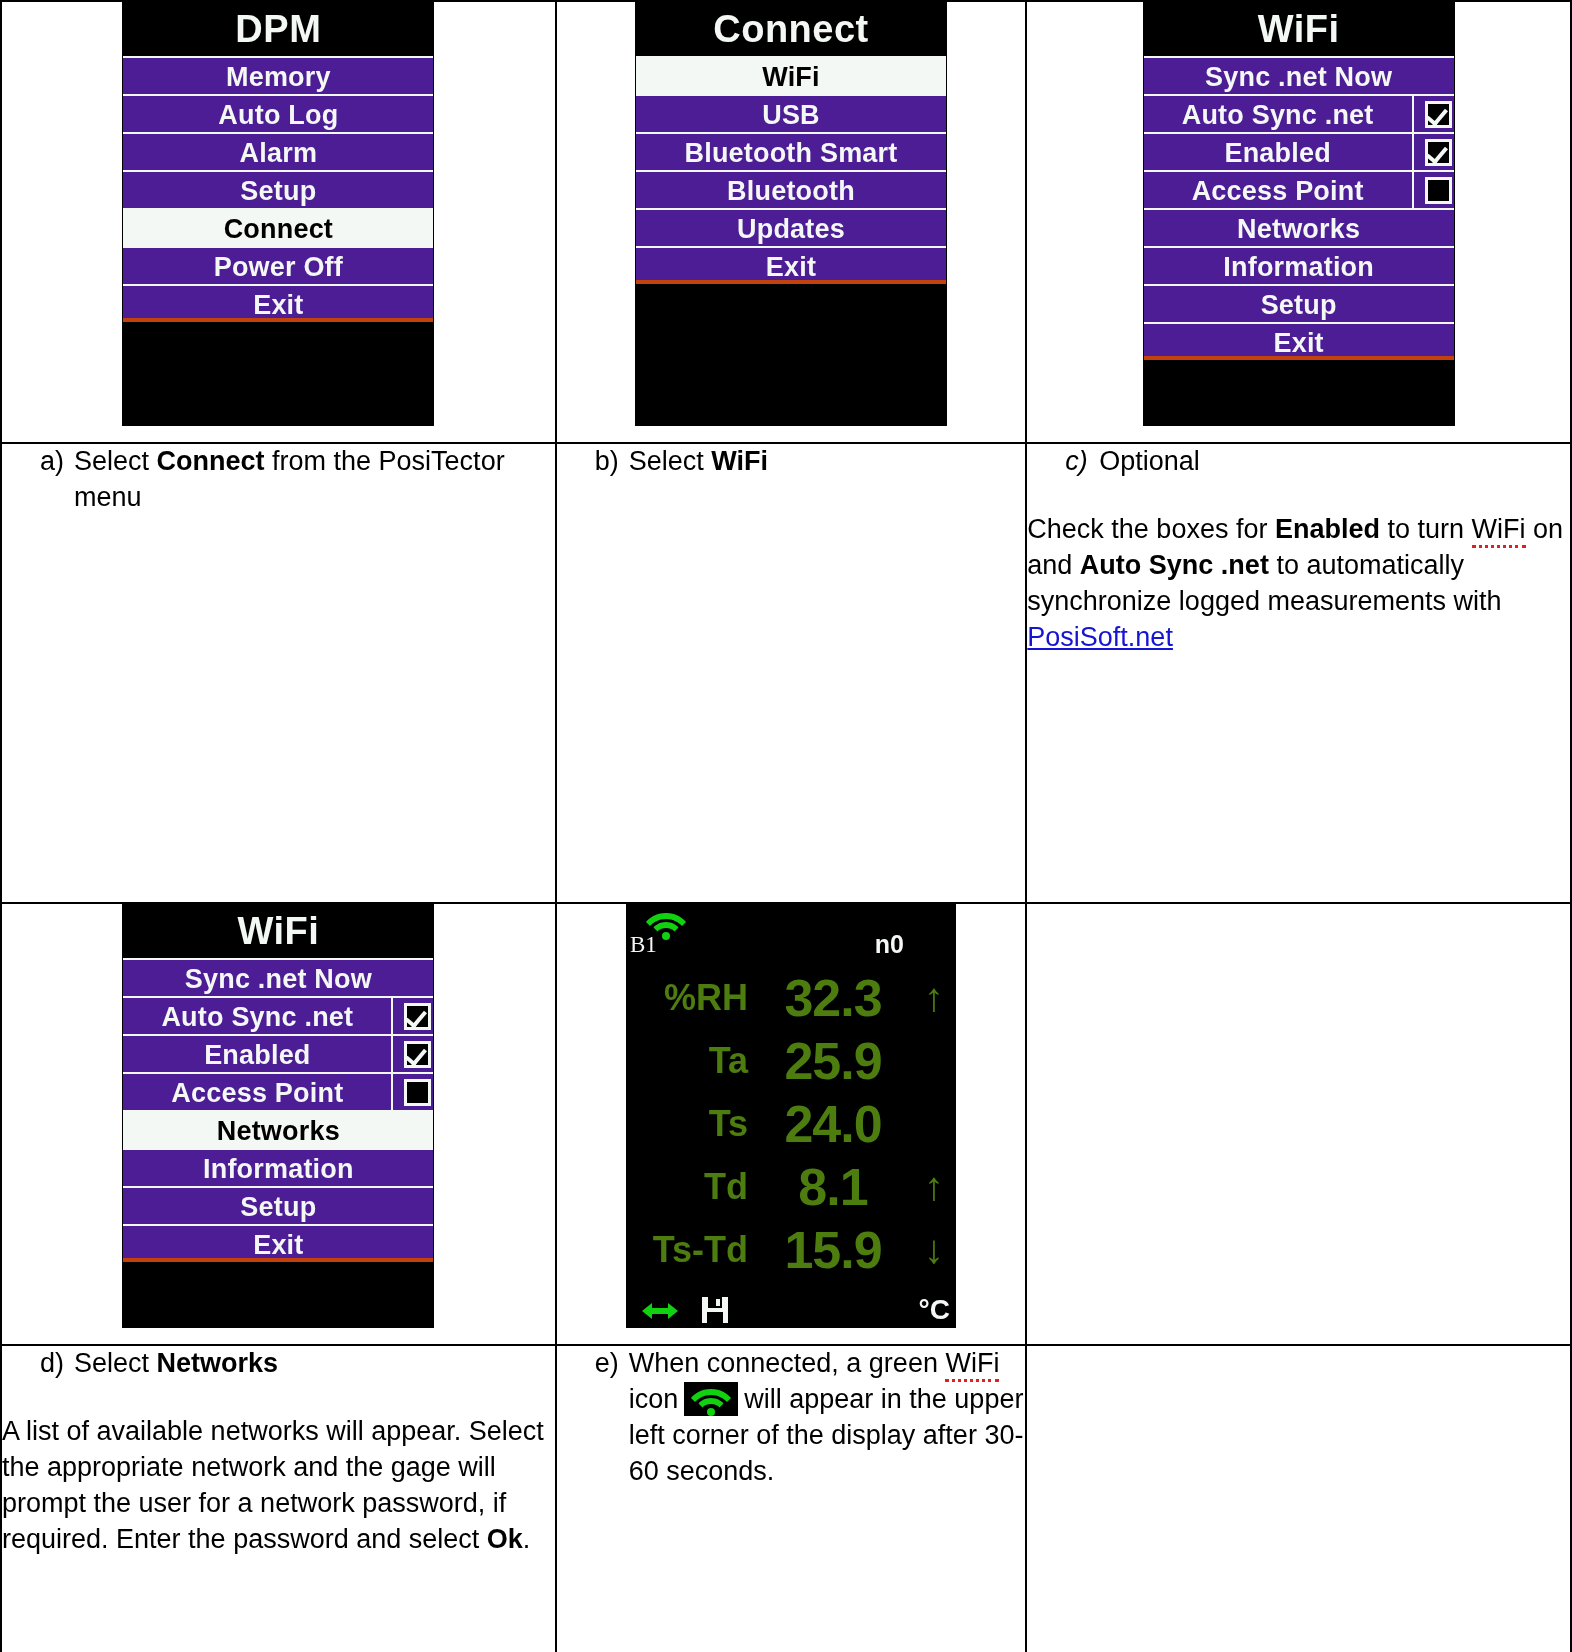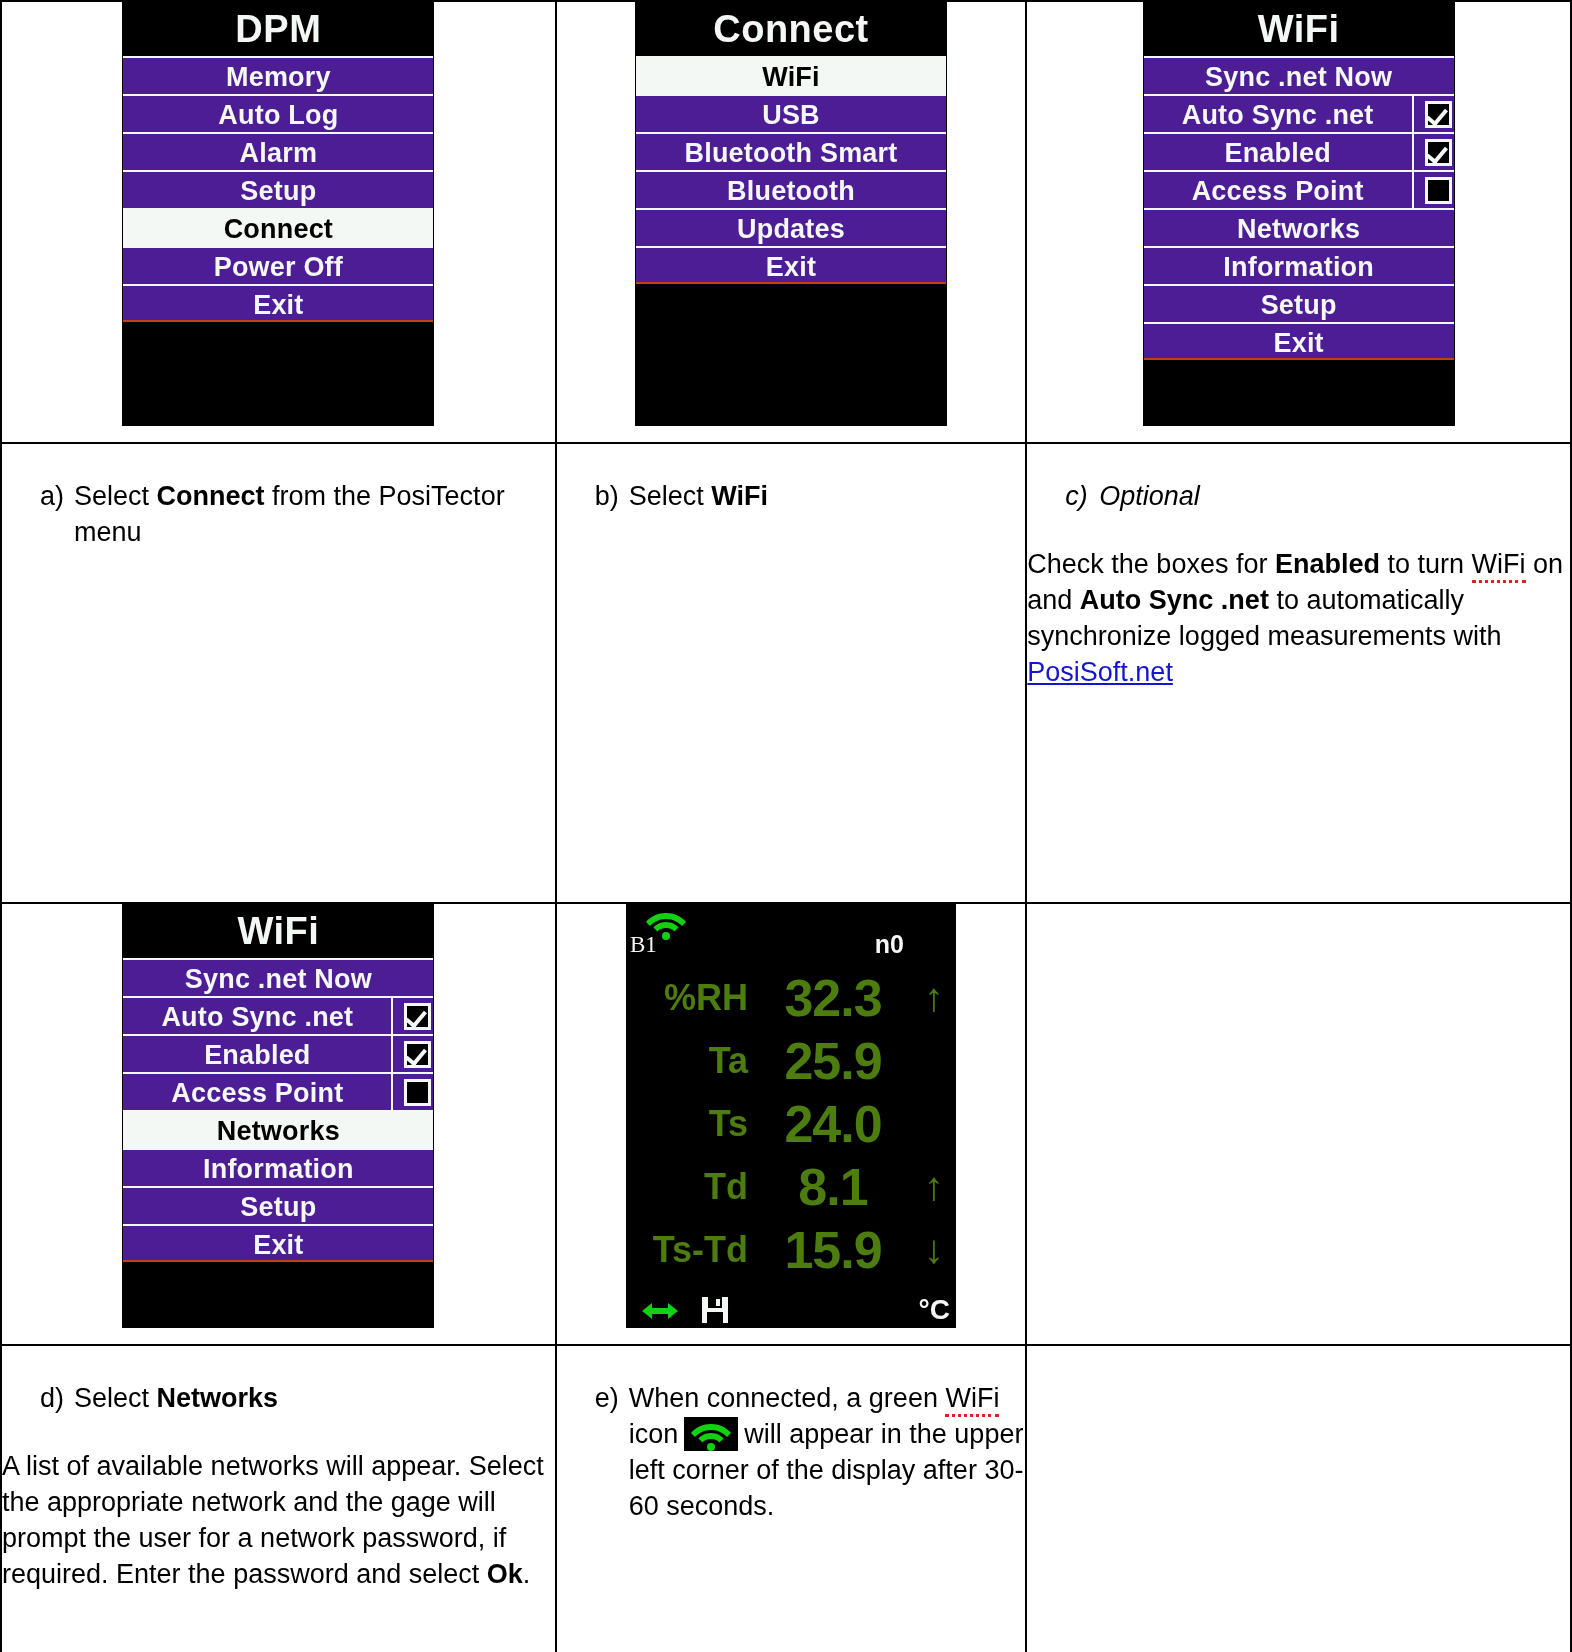--- a/index.html
+++ b/index.html
@@ -74,21 +74,21 @@
     border-top: 2px solid #f4f8f4;
     border-bottom: 0;
     box-sizing: border-box;
     letter-spacing: 0.2px;
     white-space: nowrap;
   }
   .lcd-row.sel {
     background: #f4f8f4;
     color: #000000;
   }
-  .lcd-row.lastline { border-bottom: 2px solid #c2410c; text-align: center; }
+  .lcd-row.lastline { border-bottom: 4px solid #c2410c; text-align: center; }
   .lcd-row .label { display: block; }
 
   
   .lcd-row.has-box .label {
     display: block;
     width: calc(100% - 40px);
     box-sizing: border-box;
     border-right: 2px solid #f4f8f4;
   }
   .cbx {
@@ -214,22 +214,22 @@
     align-items: baseline;
     margin-bottom: 4px;
   }
   .step-marker {
     width: 72px;
     flex: 0 0 72px;
     padding-left: 38px;
     box-sizing: border-box;
   }
   .step-marker.ital { font-style: italic; }
-  .step-body { flex: 1; margin-top: 35px; }
-  .step-body.ital { font-style: italic; }
+  .step-body { flex: 1; }
+  .step-body.ital { }
   .para {
     margin-top: 32px;
   }
   b { font-weight: bold; }
   .link {
     color: #1414d2;
     text-decoration: underline;
   }
   .sq-red {
     border-bottom: 3px dotted #e02020;

